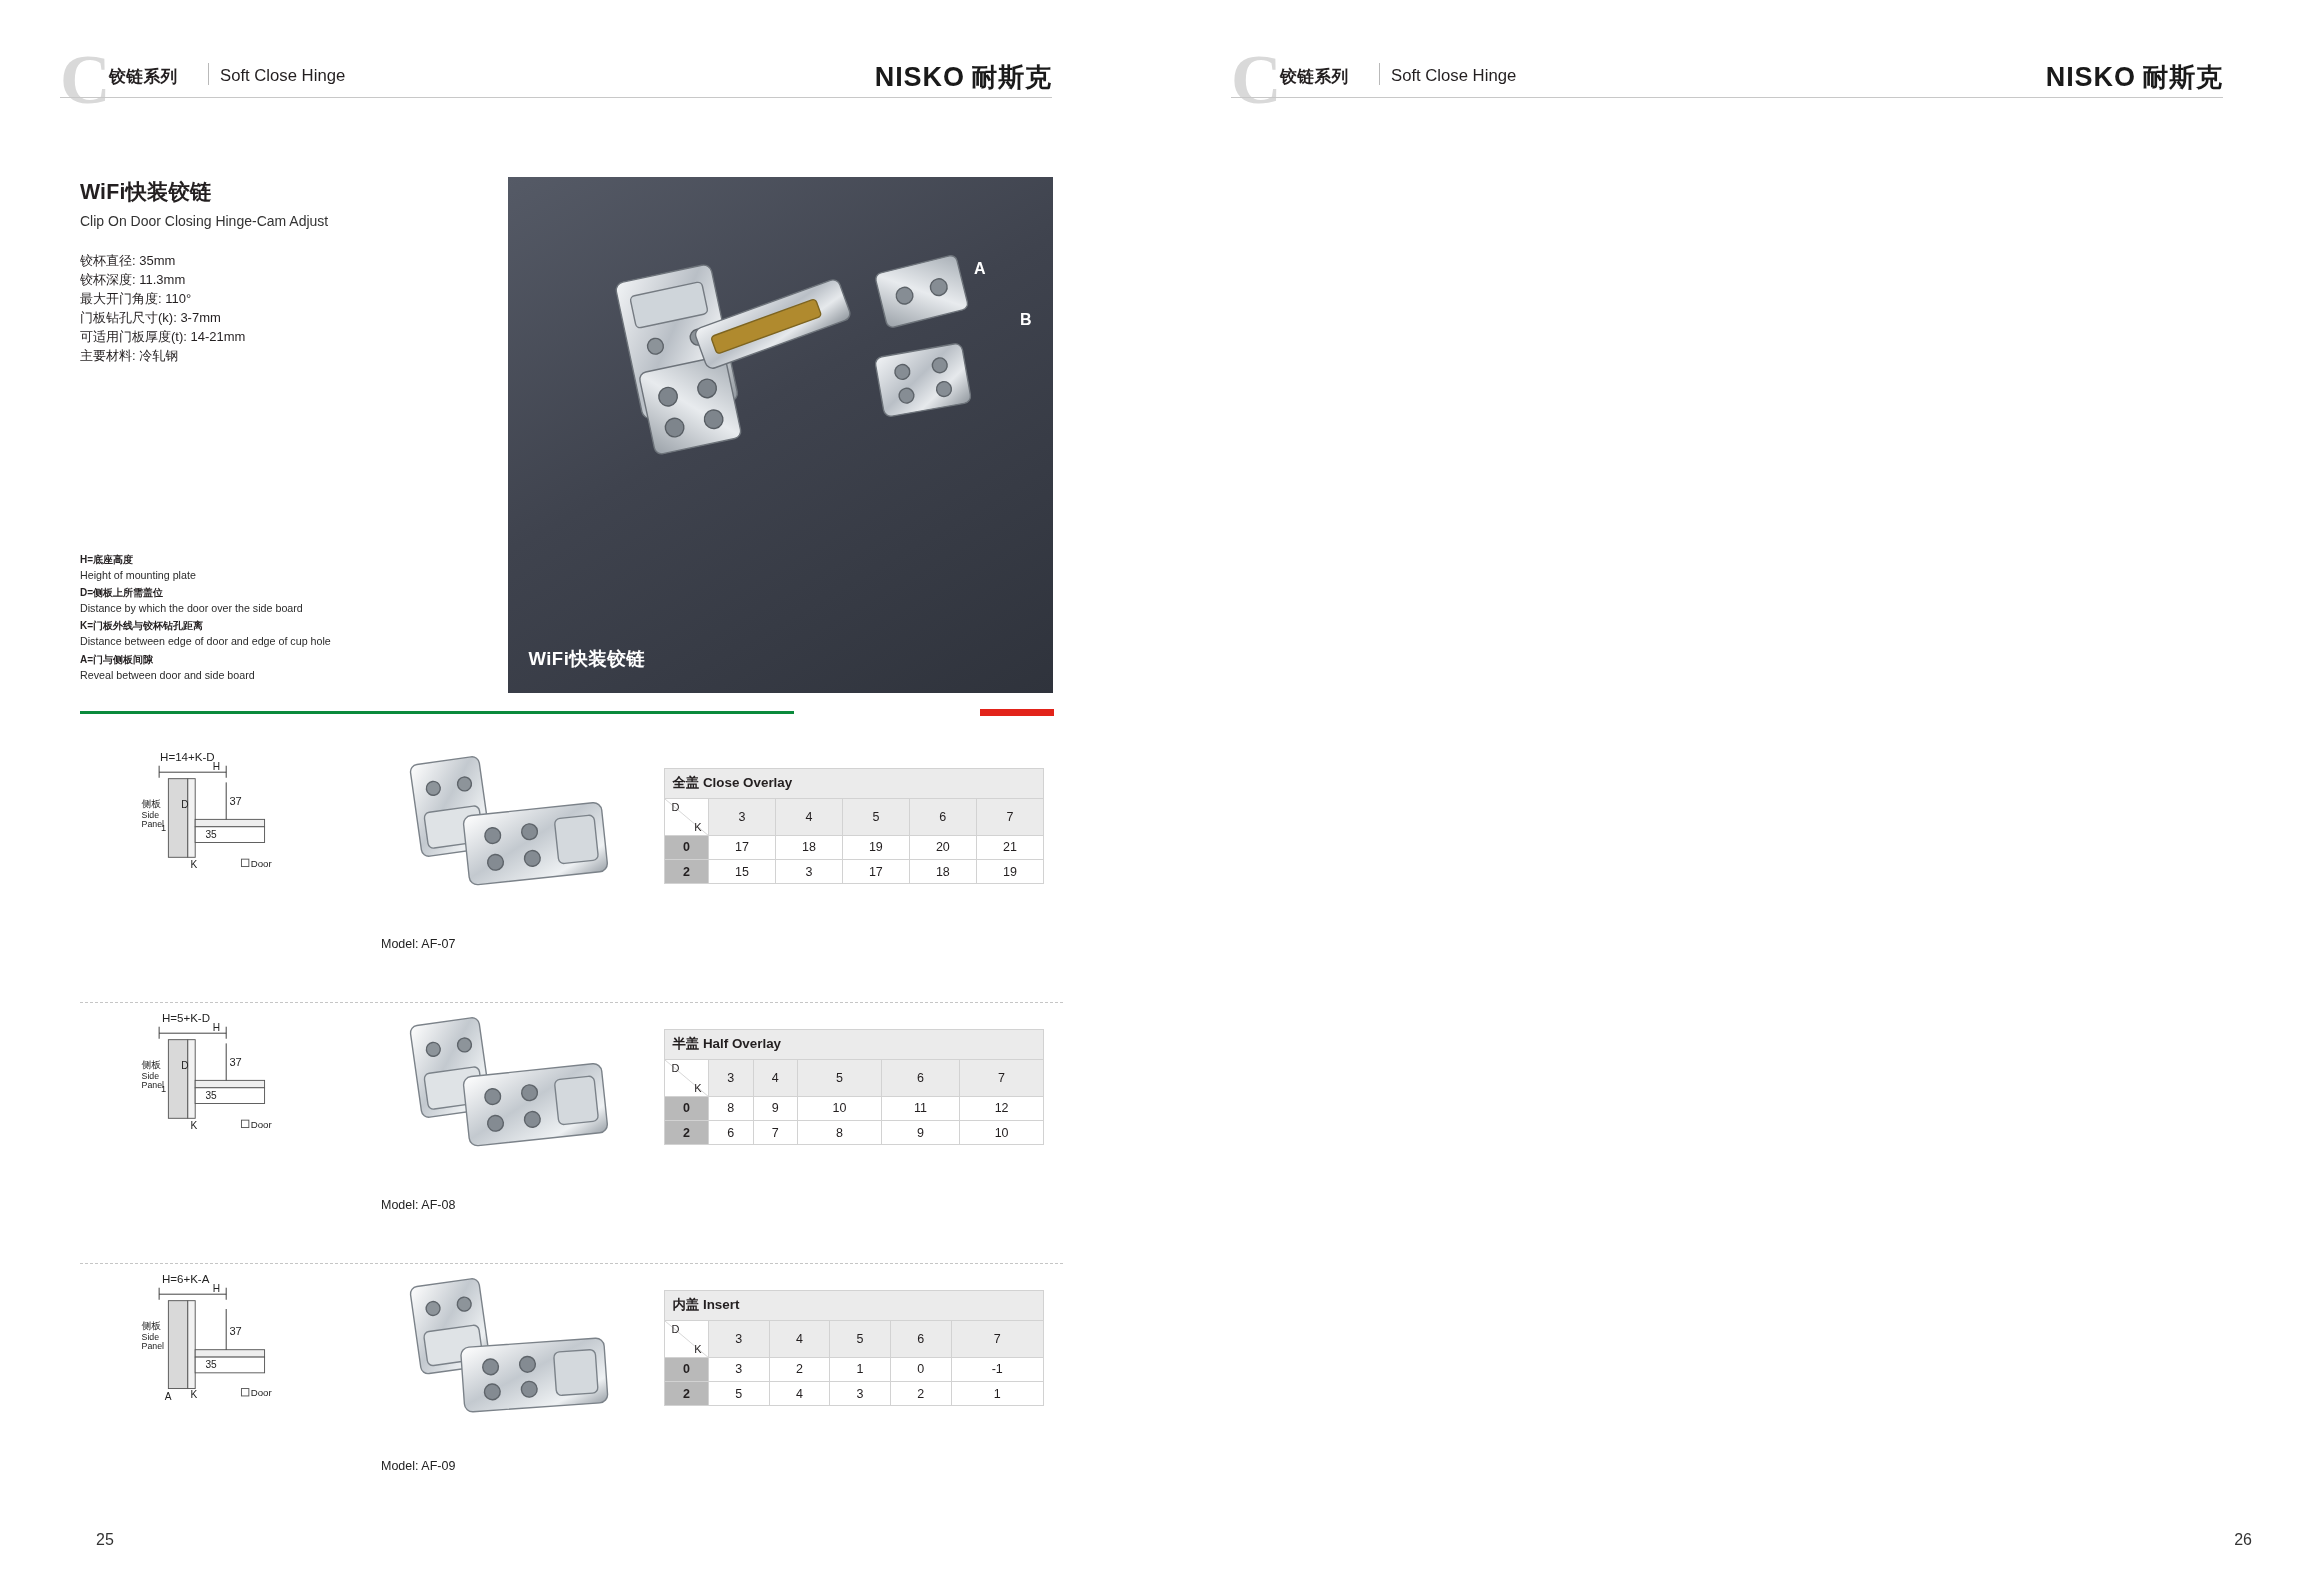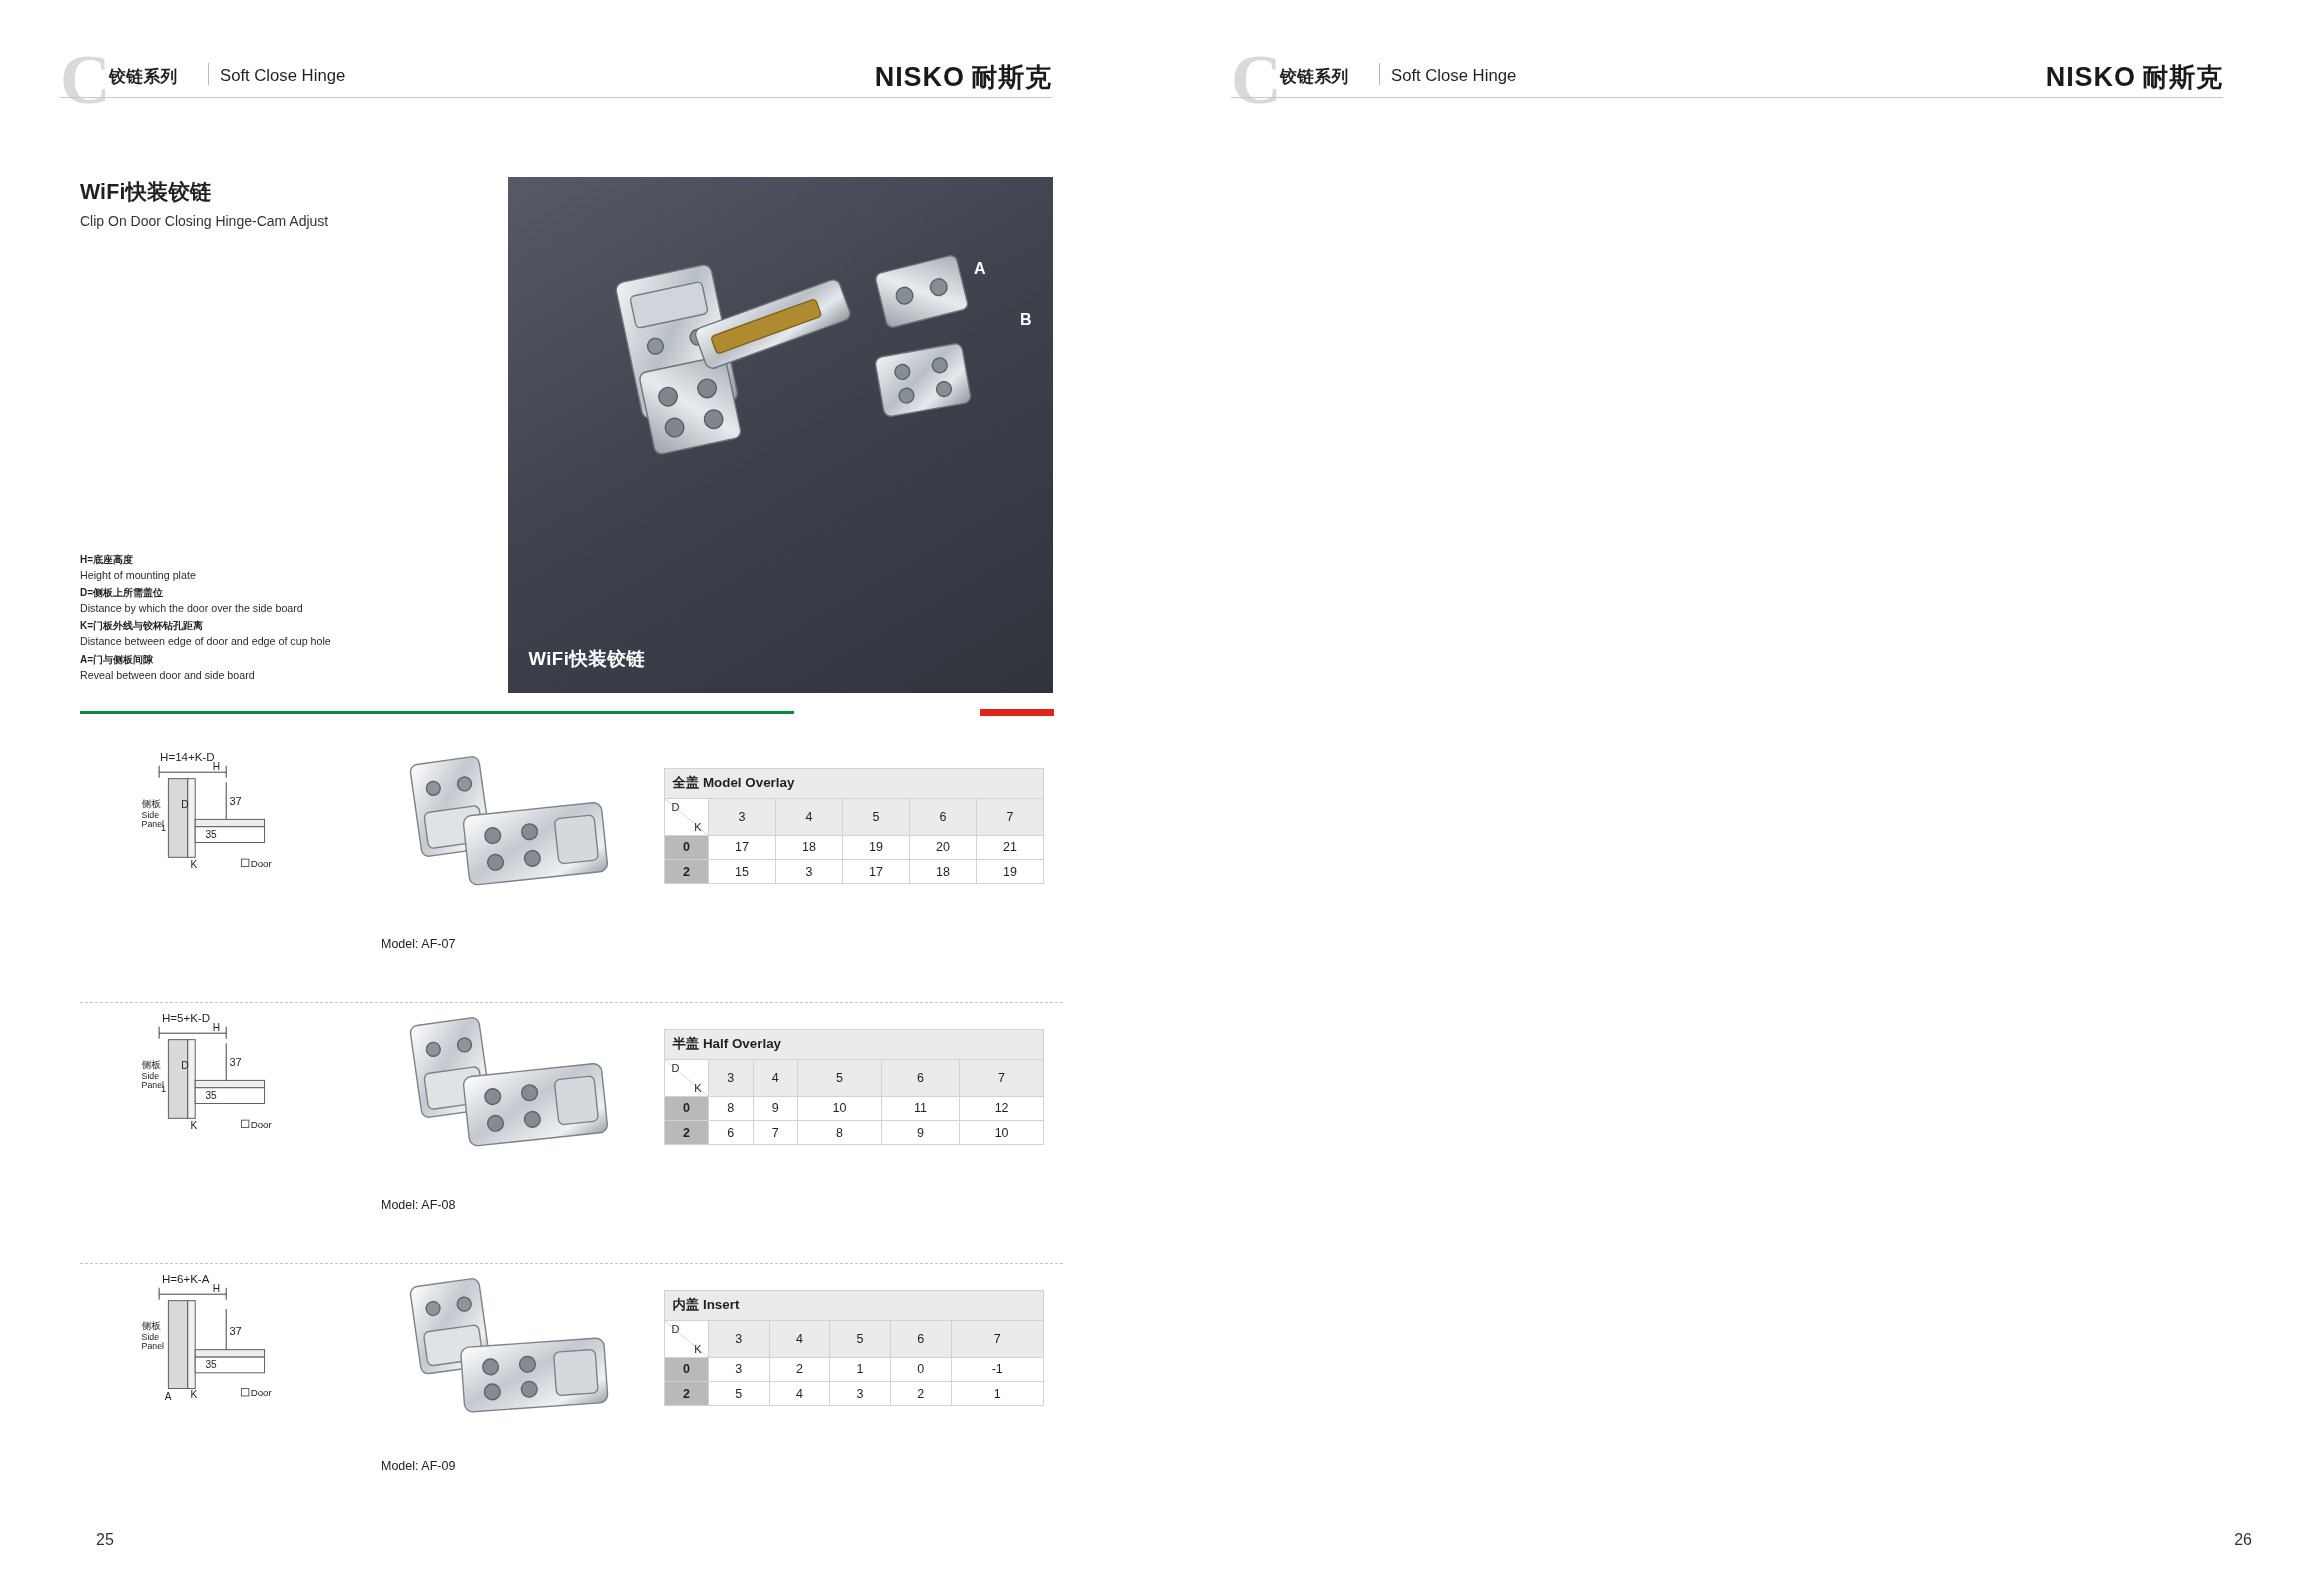--- a/index.html
+++ b/index.html
@@ -84,20 +84,28 @@
       <div class="hdr-rule"></div>
       <div class="brand">
         <span class="brand-lat">NISKO</span>
         <span class="brand-cn">耐斯克</span>
       </div>
     </div>
 
     <div class="intro">
       <div class="ttl-cn">WiFi快装铰链</div>
       <div class="ttl-en">Clip  On Door Closing Hinge-Cam Adjust</div>
+      <div class="spec-cn">
+        <div>铰杯直径: 35mm</div>
+        <div>铰杯深度: 11.3mm</div>
+        <div>最大开门角度: 110°</div>
+        <div>门板钻孔尺寸(k): 3-7mm</div>
+        <div>可适用门板厚度(t): 14-21mm</div>
+        <div>主要材料: 冷轧钢</div>
+      </div>
     </div>
 
     <div class="legend">
       <div class="lg-cn">H=底座高度</div>
       <div class="lg-en">Height of mounting plate</div>
       <div class="lg-cn">D=侧板上所需盖位</div>
       <div class="lg-en">Distance by which the door over the side board</div>
       <div class="lg-cn">K=门板外线与铰杯钻孔距离</div>
       <div class="lg-en">Distance between edge of door and edge of cup hole</div>
       <div class="lg-cn">A=门与侧板间隙</div>
@@ -213,21 +221,21 @@
               <rect x="196" y="26" width="86" height="98" rx="12" fill="#d4d9dd" stroke="#7b8289" stroke-width="3"></rect>
             </g>
           </svg>
         </div>
         <div class="model">Model: AF-07</div>
         <table class="tbl">
           <tbody>
               <tr>
             <td class="cap" colspan="6">
               <span>全盖</span>
-              <span>Model Overlay</span>
+              <span>Close Overlay</span>
             </td>
           </tr>
           <tr>
             <td class="corner">
               <svg class="sl" viewBox="0 0 92 58" preserveAspectRatio="none">
                     <line x1="0" y1="0" x2="92" y2="58" stroke="#b5b5b5" stroke-width="1"></line>
                   </svg>
               <span class="d">D</span>
               <span class="k">K</span>
             </td>

